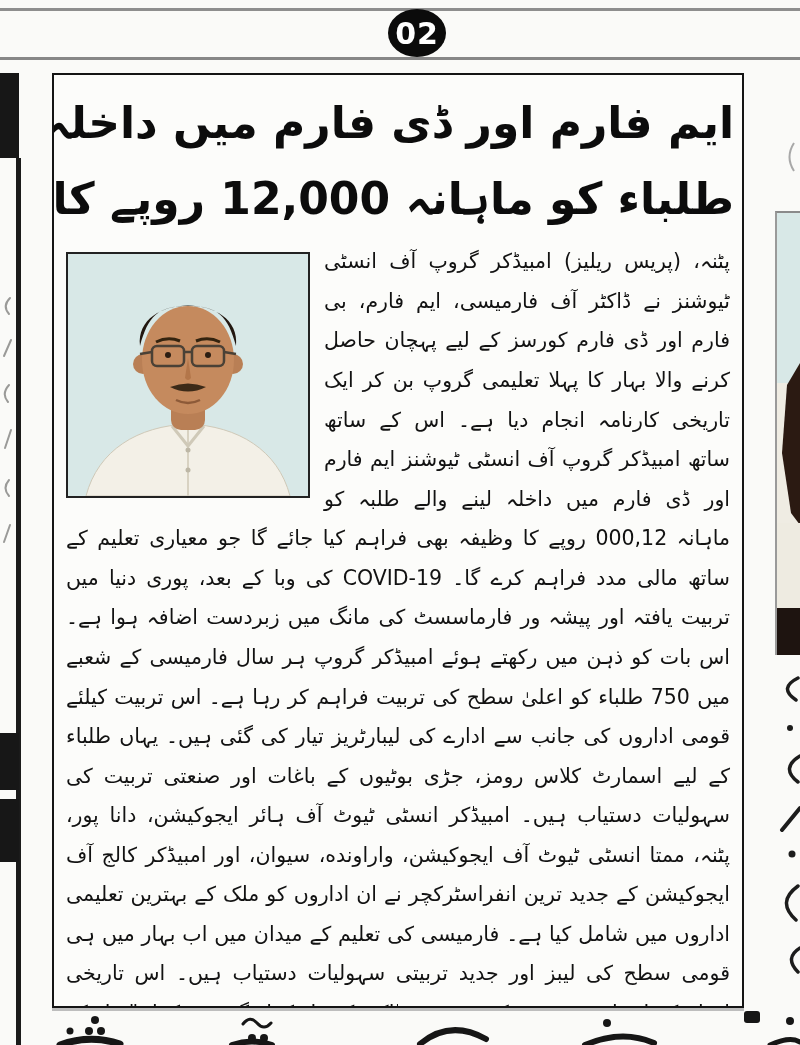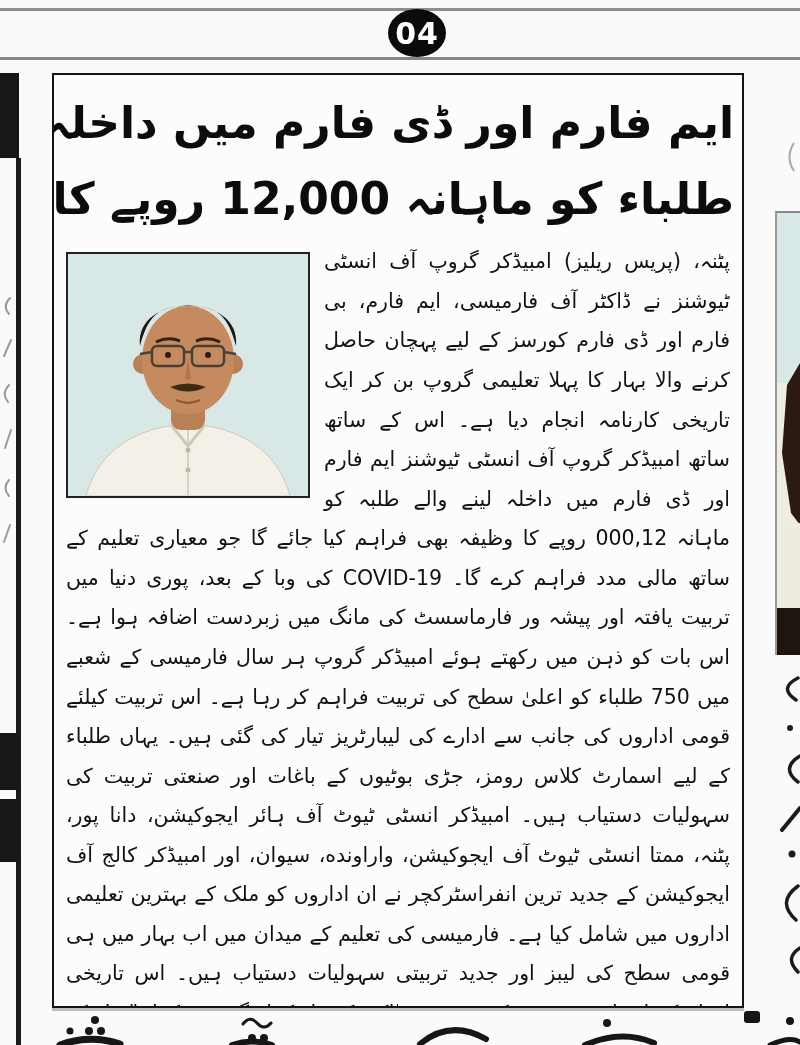--- a/index.html
+++ b/index.html
@@ -47,21 +47,21 @@
   .bottom-frag { position:absolute; left:0; top:1009px; }
 </style>
 </head>
 <body>
 
 <div id="page">
 
   <div class="top-rule rule1"></div>
   <div class="top-rule rule2"></div>
   <div class="page-badge">
-    <span>04</span>
+    <span>02</span>
   </div>
 
   <div class="lb lb1"></div>
   <div class="v-rule"></div>
   <div class="left-frag">
     <svg width="14" height="280" viewBox="0 0 14 280">
       <g stroke="#9a9a98" stroke-width="2" fill="none" stroke-linecap="round">
         <path d="M10,8 Q2,16 9,24"></path>
           <path d="M11,50 L4,66"></path>
           <path d="M9,95 Q1,104 8,112"></path>

